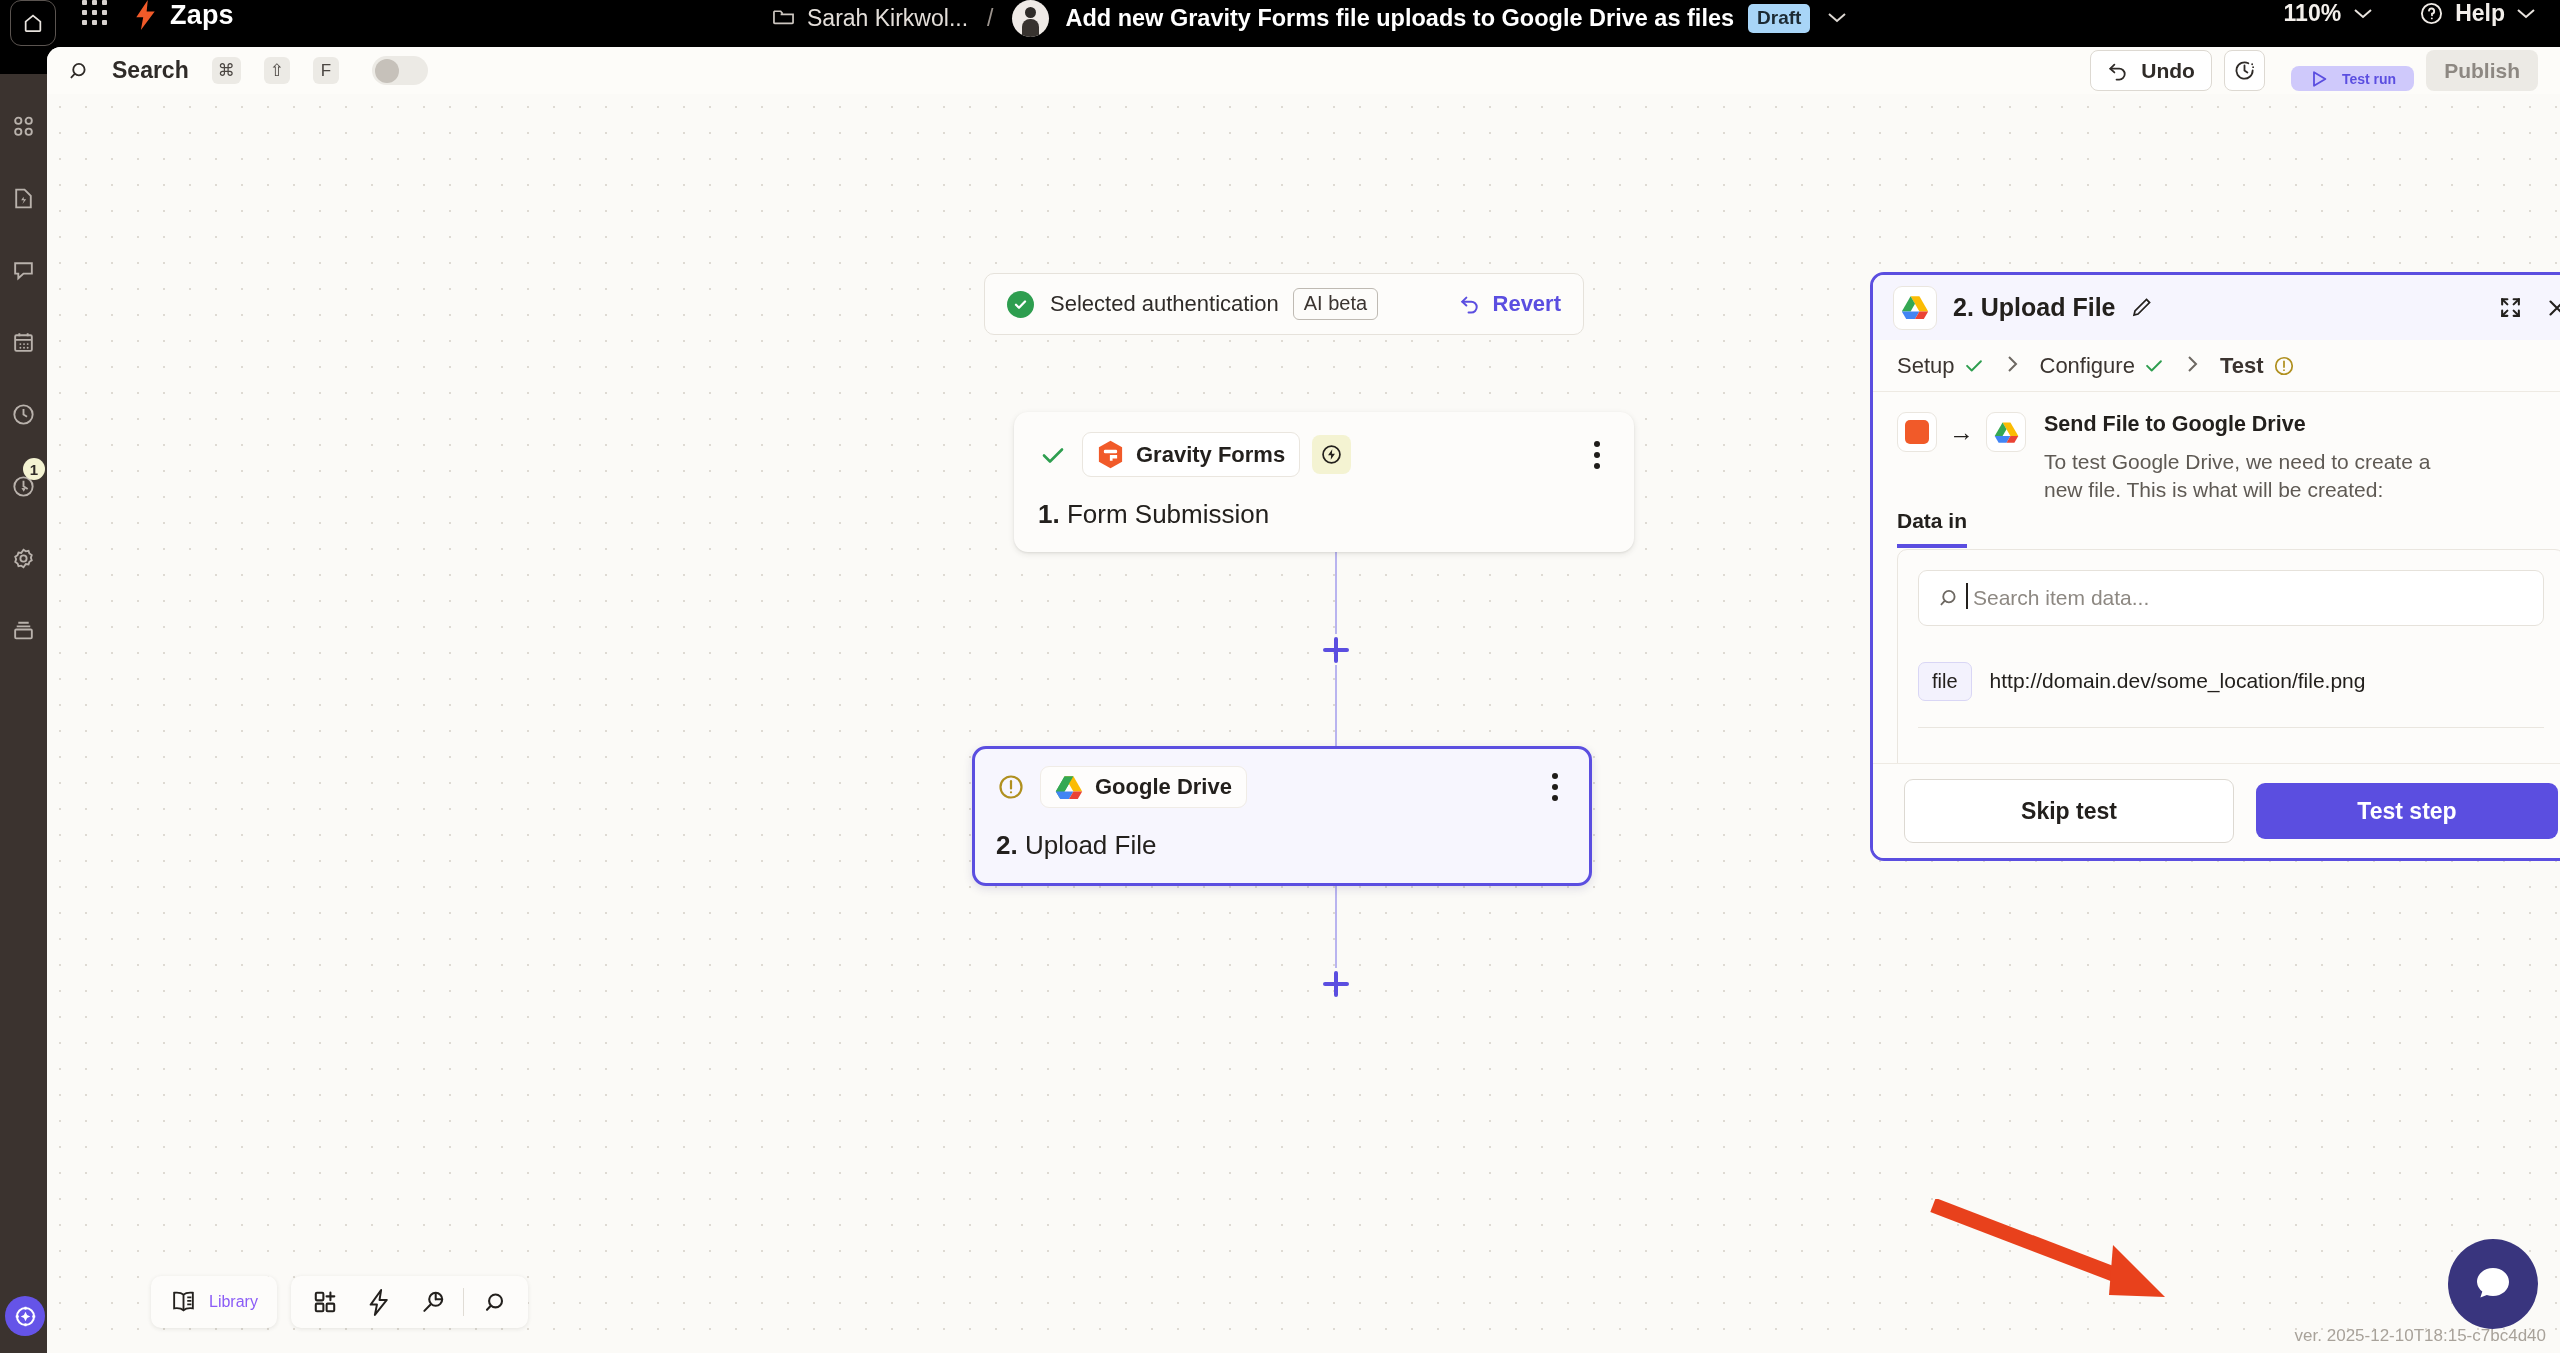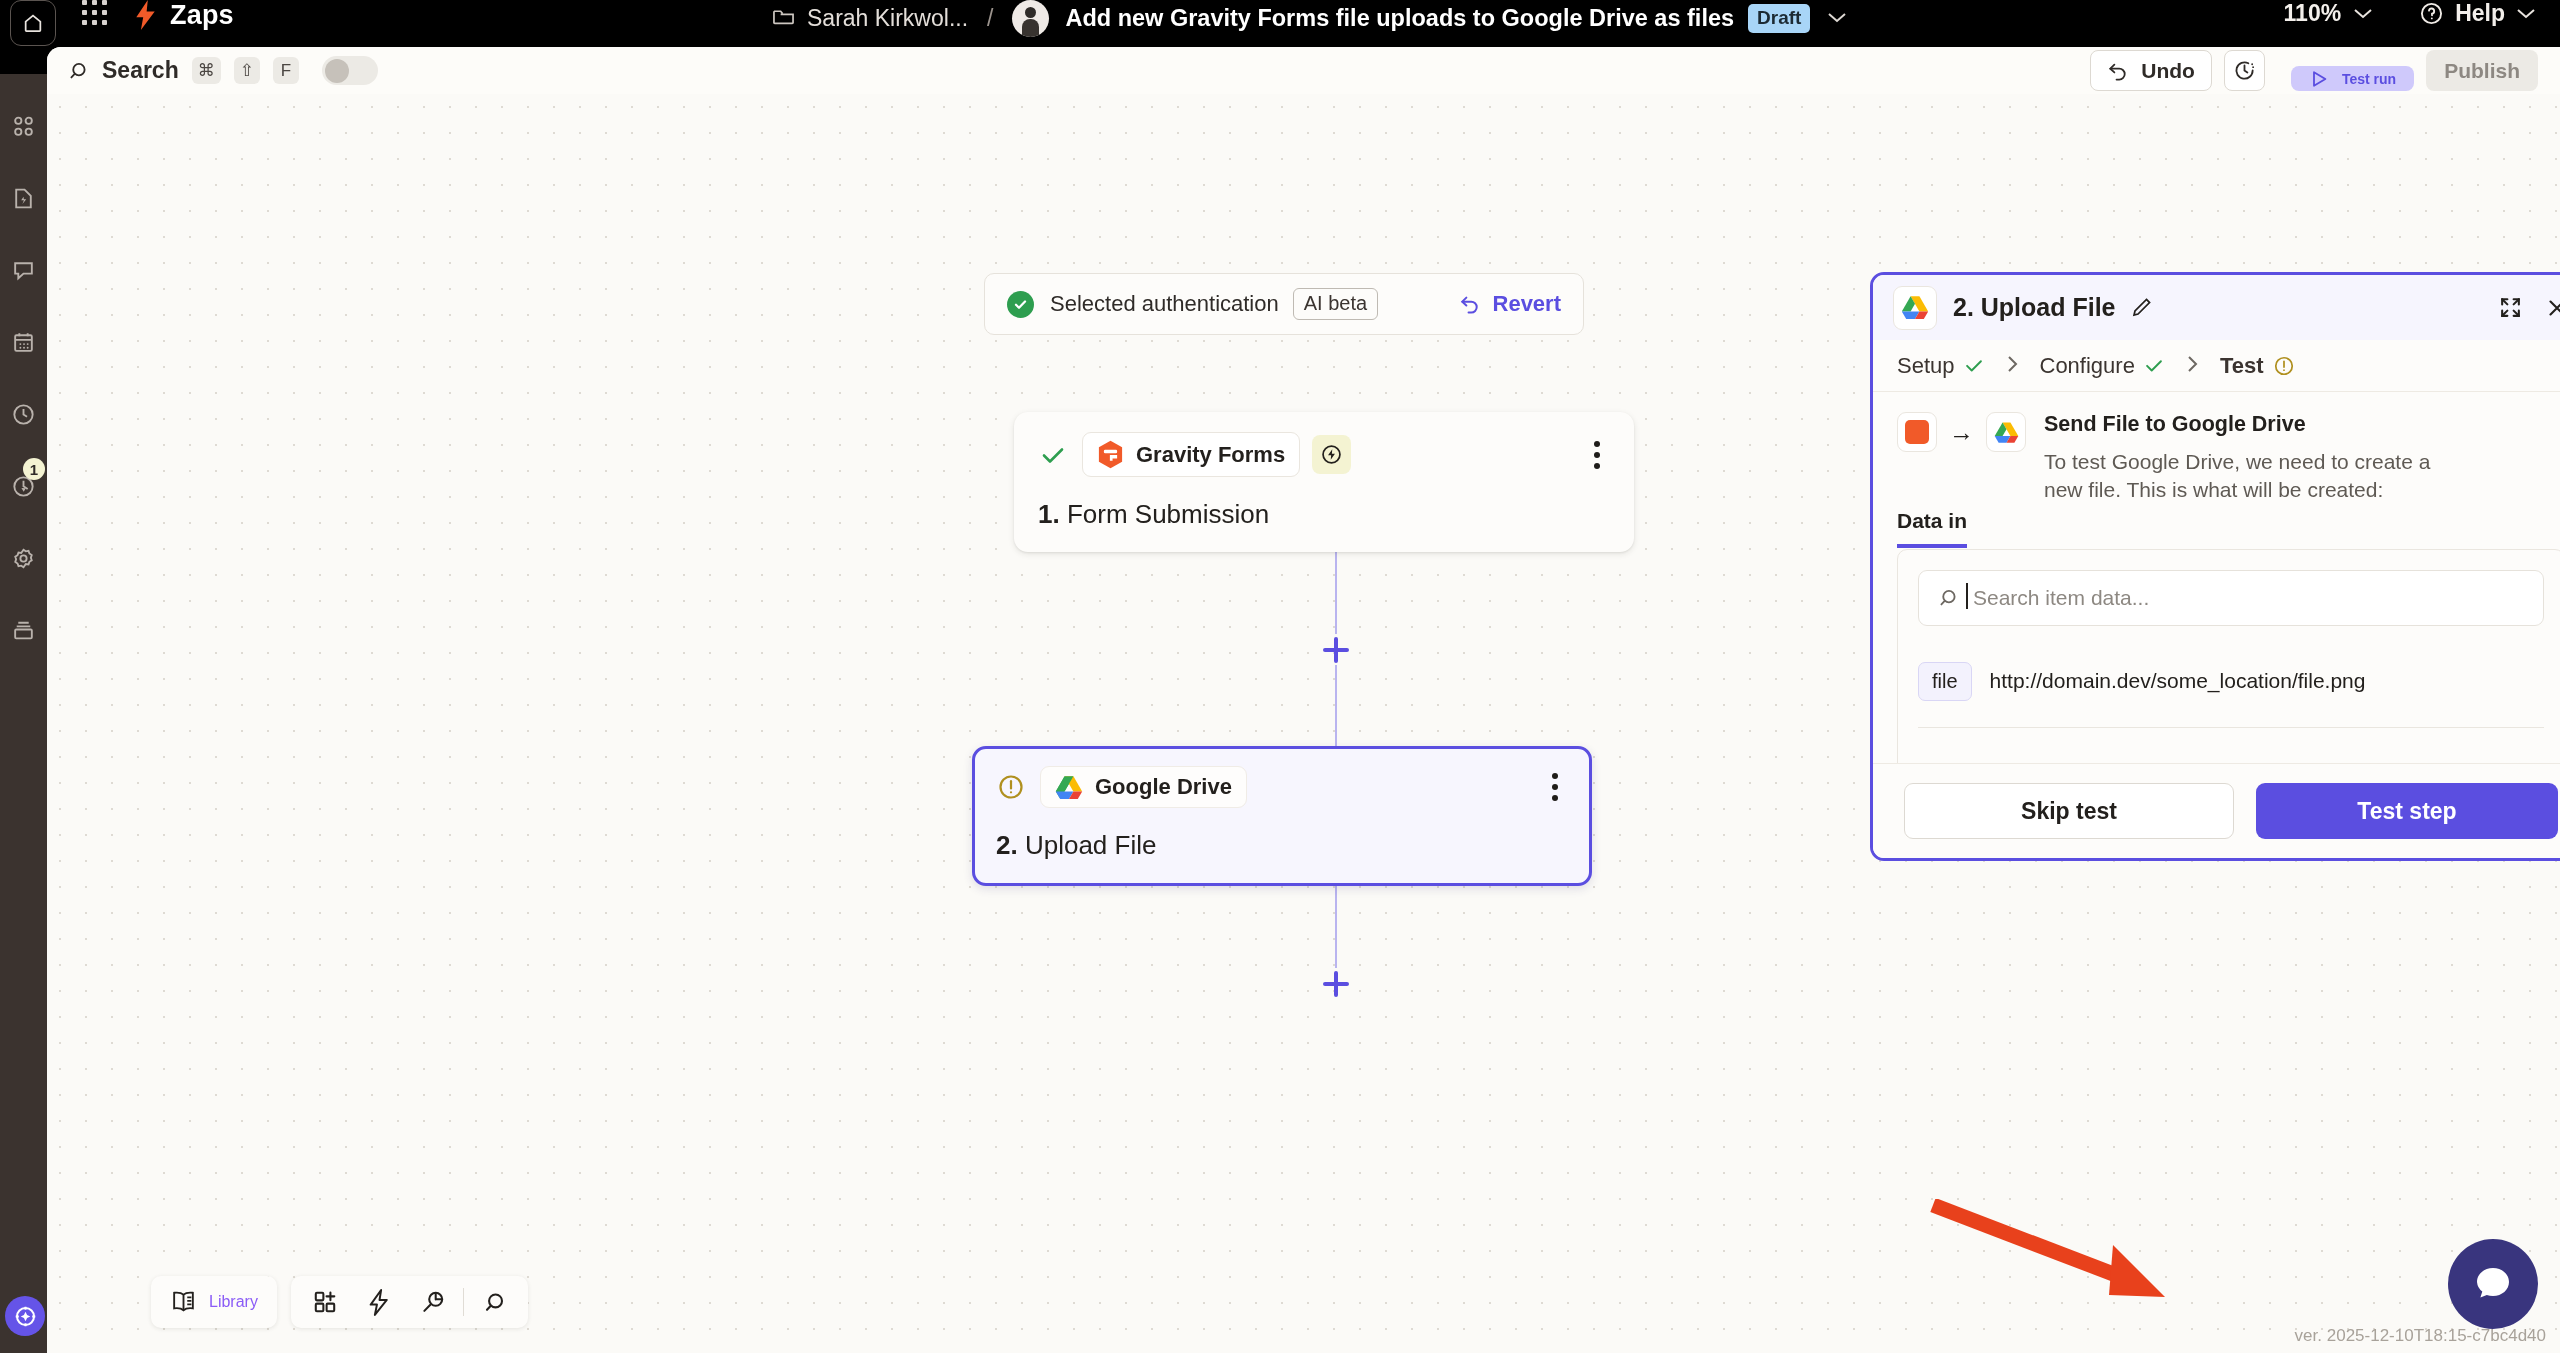--- a/index.html
+++ b/index.html
@@ -68,21 +68,21 @@
 
   
   .main {
     position: absolute; top: 47px; left: 47px; width: 2513px; height: 1306px;
     background: #fdfcf9; border-radius: 14px 0 0 0; overflow: hidden;
   }
   .toolbar-row {
     position: absolute; top: 0; left: 0; width: 2513px; height: 47px;
     display: flex; align-items: center; background: #fdfcf9;
   }
-  .search-trigger { display: flex; align-items: center; margin-left: 20px; gap: 13px; }
+  .search-trigger { display: flex; align-items: center; margin-left: 20px; gap: 23px; }
   .search-label { font-size: 23px; font-weight: bold; color: #2f2b28; }
   .kbd {
     background: #eceae5; border-radius: 6px; min-width: 26px; height: 27px;
     display: flex; align-items: center; justify-content: center; font-size: 17px;
     color: #4b4642; padding: 0 6px; font-family: "Liberation Sans", sans-serif;
   }
   .toggle {
     width: 56px; height: 29px; background: #eceae5; border-radius: 15px;
     display: flex; align-items: center; padding: 0 3px; margin-left: 10px;
   }
@@ -249,21 +249,21 @@
     padding: 7px 13px; font-size: 20px; color: #23201d; flex: none;
   }
   .data-val { margin-left: 18px; font-size: 21px; color: #23201d; white-space: nowrap; }
   .hr { margin-top: 26px; height: 1.4px; background: #eae6df; }
 
   .panel-foot {
     height: 95px; border-top: 1.4px solid #eeeae3; display: flex; align-items: center;
     justify-content: center; gap: 22px; flex: none; background: #fdfcfa;
   }
   .btn-skip {
-    width: 330px; height: 56px; border: 1.4px solid #ddd9d2; border-radius: 9px;
+    width: 330px; height: 64px; border: 1.4px solid #ddd9d2; border-radius: 9px;
     background: #fff; font-size: 23px; font-weight: bold; color: #23201d;
     display: flex; align-items: center; justify-content: center;
   }
   .btn-teststep {
     width: 302px; height: 56px; border-radius: 9px; background: #5b4ee0;
     font-size: 23px; font-weight: bold; color: #fff;
     display: flex; align-items: center; justify-content: center;
   }
 
   .annotation-arrow { position: absolute; left: 1880px; top: 1105px; pointer-events: none; }

